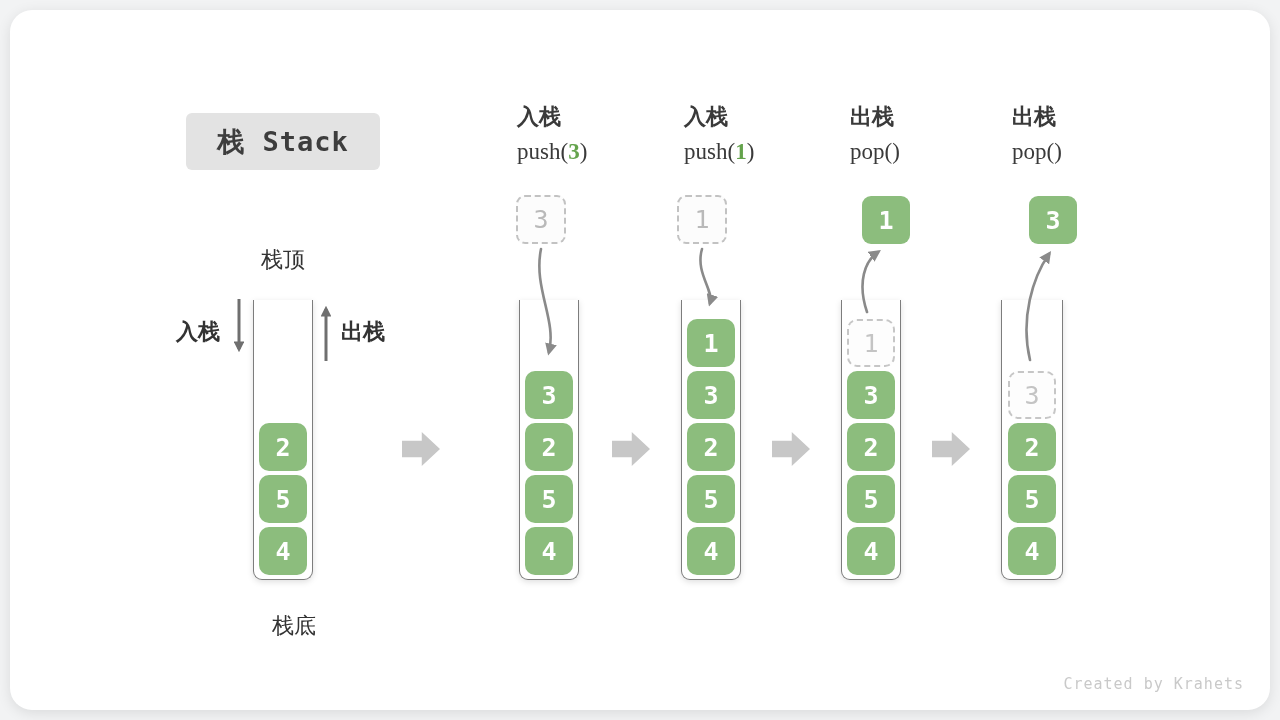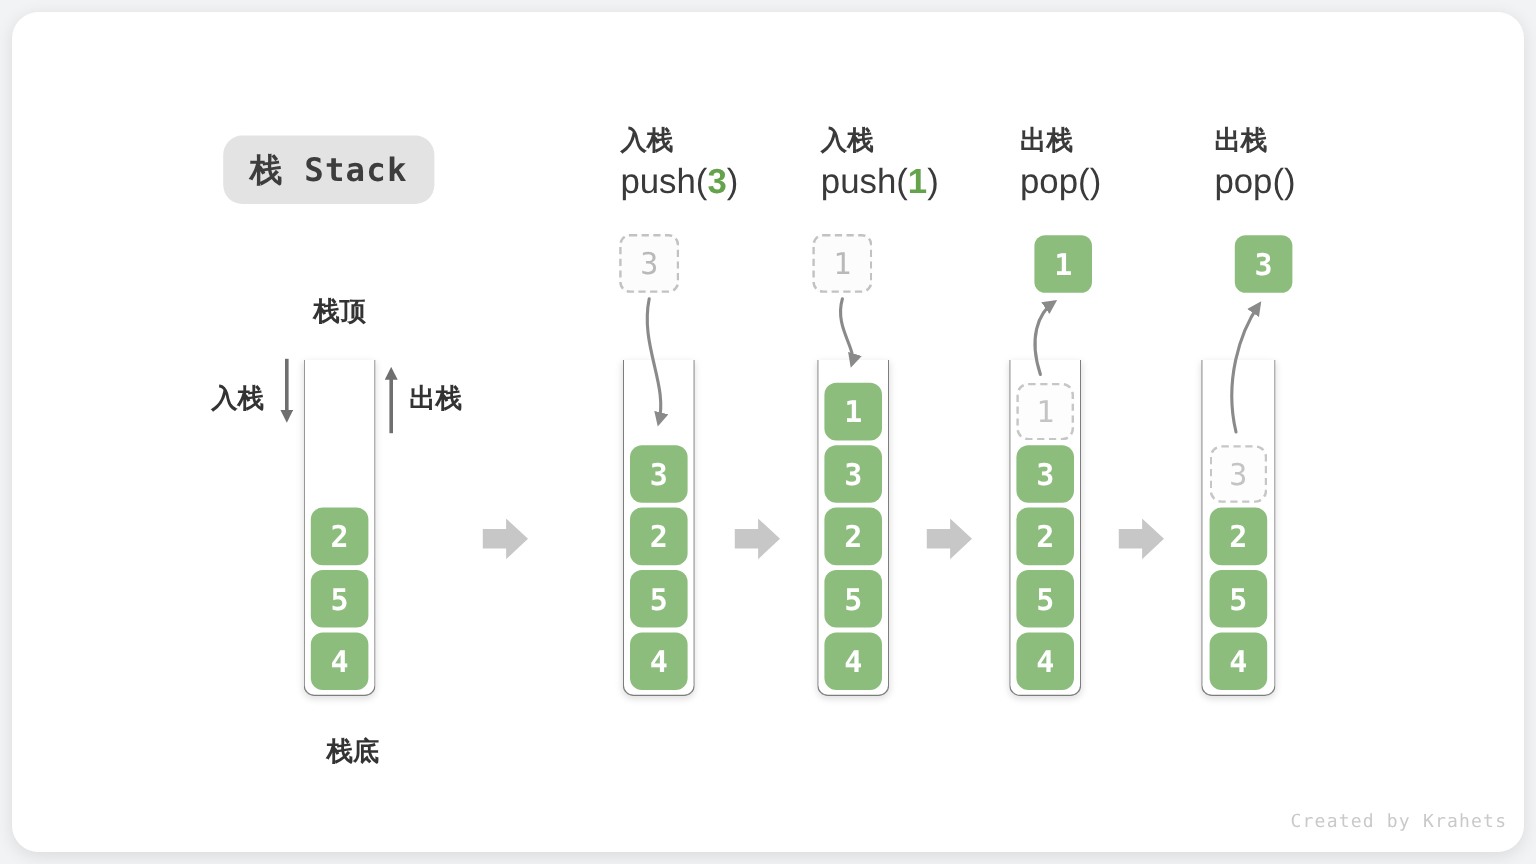--- a/index.html
+++ b/index.html
@@ -7,35 +7,35 @@
     position:relative; width:1280px; height:720px;
     background:#f2f3f4; overflow:hidden;
     font-family:"Liberation Sans","DejaVu Sans",sans-serif;
   }
   .card{
     position:absolute; left:10px; top:10px; width:1260px; height:700px;
     background:#ffffff; border-radius:22px;
     box-shadow:0 3px 14px rgba(0,0,0,0.10);
   }
   .title-box{
-    position:absolute; left:186px; top:113px; width:176px; height:57px;
-    background:#e3e3e3; border-radius:16px;
+    position:absolute; left:186px; top:113px; width:194px; height:57px;
+    background:#e3e3e3; border-radius:6px;
     display:flex; align-items:center; justify-content:center;
     font-family:"DejaVu Sans Mono","Liberation Mono",monospace;
     font-size:27px; font-weight:700; color:#3d3d3d; letter-spacing:1px;
   }
   .op-header{
     position:absolute; top:104px; color:#3a3a3a;
   }
   .op-header .cn{
     font-size:22px; font-weight:700; line-height:26px; margin-bottom:9px;
   }
   .op-header .call{
-    font-family:Liberation Sans, sans-serif;
-    font-size:29px; font-weight:500; line-height:26px;
+    font-family:Liberation Serif, serif;
+    font-size:23px; font-weight:500; line-height:26px;
   }
   .op-header .call .arg{ color:#64a34c; font-weight:700; }
 
   .stack-container{
     position:absolute; top:300px; width:60px; height:280px;
     border:1.6px solid #7d7d7d; border-top:none;
     border-radius:0 0 9px 9px; background:#ffffff;
     box-shadow:0 2px 6px rgba(0,0,0,0.13);
     box-sizing:border-box;
   }
@@ -64,32 +64,32 @@
     background:#fcfcfc; border:2px dashed #c2c2c2; color:#b9b9b9;
     box-sizing:border-box; font-weight:500; width:50px; height:49px;
   }
   .float-box.solid{ background:#8cbd7d; color:#ffffff; font-weight:700; }
 
   .side-label{
     position:absolute; font-size:22px; font-weight:700; color:#333333;
   }
   .center-label{
     position:absolute; width:100px; text-align:center;
-    font-size:22px; font-weight:700; color:#333333;
+    font-size:22px; font-weight:400; color:#333333;
   }
   .chevron{
     position:absolute; top:432px; width:38px; height:34px; background:#c7c7c7;
     clip-path:polygon(0% 26%, 52% 26%, 52% 0%, 100% 50%, 52% 100%, 52% 74%, 0% 74%);
   }
   .overlay{
     position:absolute; left:0; top:0; width:1280px; height:720px;
     pointer-events:none;
   }
   .watermark{
-    position:absolute; right:24px; top:675px;
+    position:absolute; right:36px; top:675px;
     font-family:"DejaVu Sans Mono","Liberation Mono",monospace;
     font-size:15px; color:#c9c9c9; letter-spacing:1px;
   }
 </style>
 </head>
 <body>
 
 <div class="stage">
   <div class="card"></div>
 

